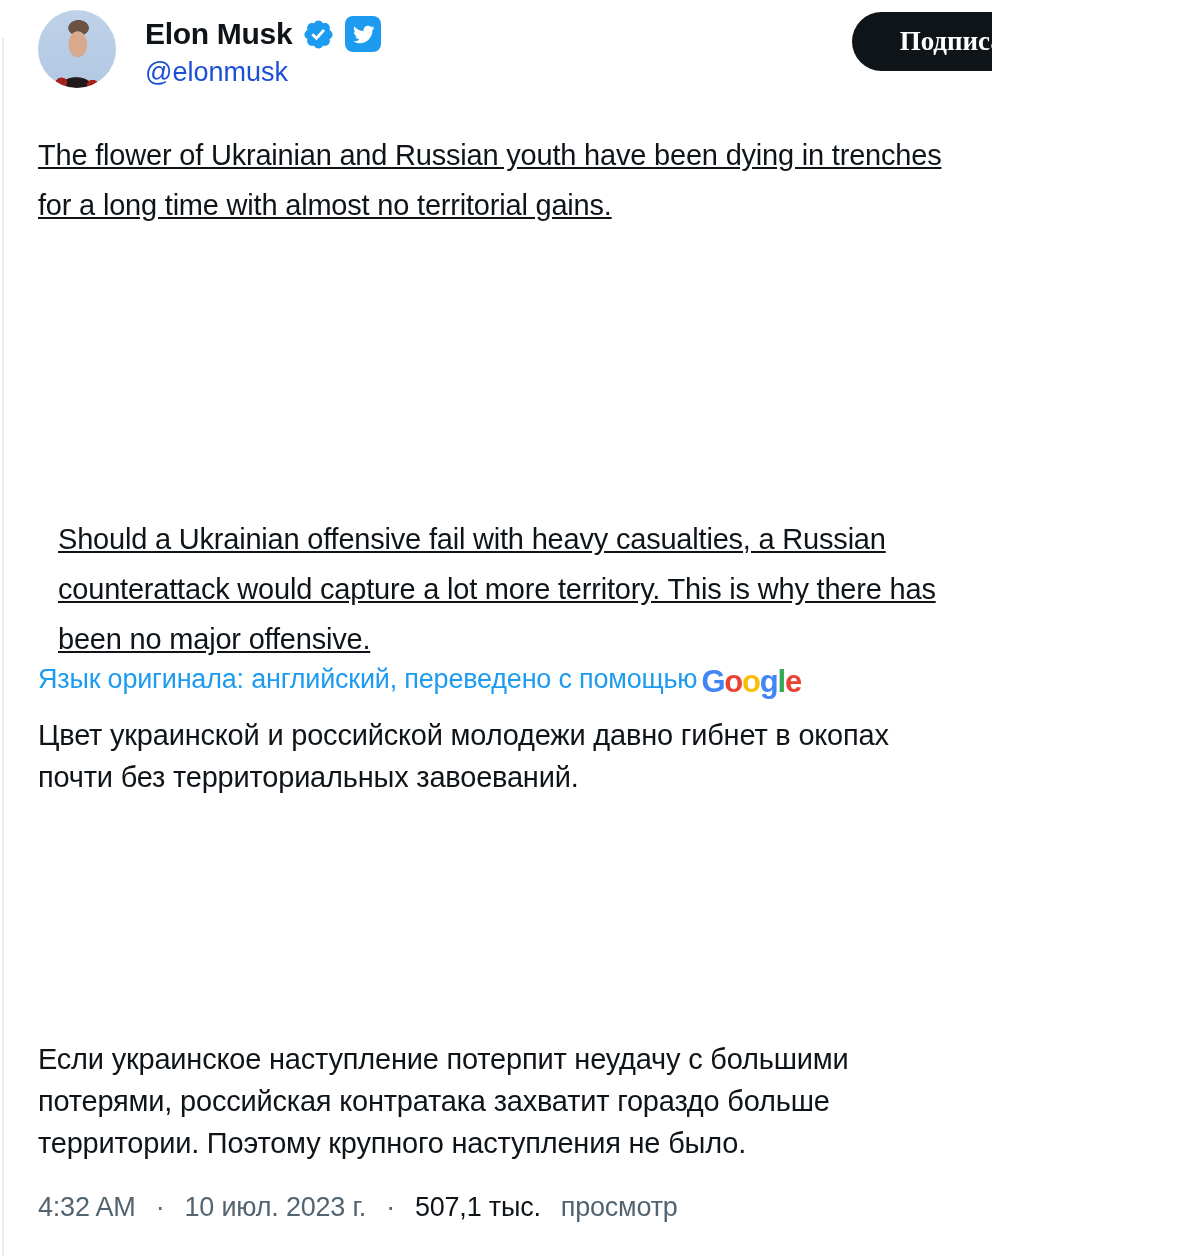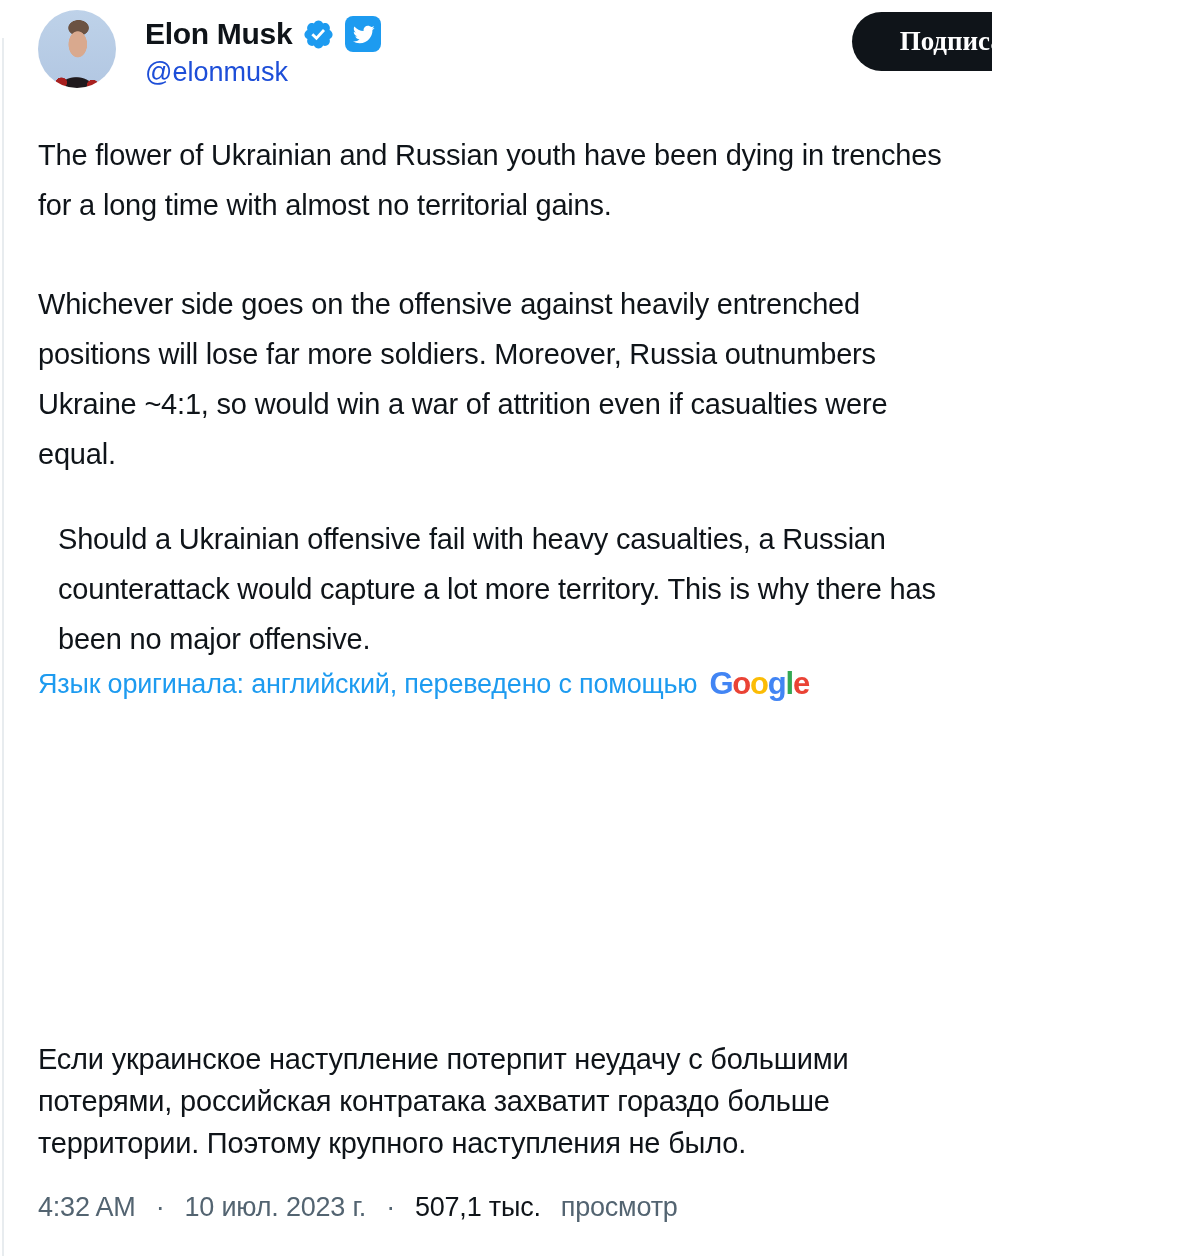--- a/index.html
+++ b/index.html
@@ -38,28 +38,28 @@
     display:flex; align-items:center; justify-content:center; cursor:pointer;
   }
   .more-btn { position:absolute; left:1128px; top:39px; display:flex; gap:5px; cursor:pointer; padding:2px; }
   .more-btn .dot { width:8px; height:8px; border-radius:50%; background:#536471; }
 
   
   .para {
     position:absolute; left:38px; width:1140px; white-space:pre-line;
     color:#0f1419; letter-spacing:-0.2px;
   }
-  .para-en { font-size:29px; line-height:50px; }
+  .para-en { font-size:29px; line-height:50px;text-decoration:underline; }
   .para-ru { font-size:29px; line-height:42px; }
   .p-en1 { top:130px; } .p-en2 { top:279px; } .p-en3 { top:514px;margin-left:20px; }
   .p-ru1 { top:714px; } .p-ru2 { top:836px; } .p-ru3 { top:1038px; }
 
   .translation-row {
     position:absolute; left:38px; top:664px; height:40px;
-    display:flex; align-items:center; gap:12px; cursor:pointer;
+    display:flex; gap:4px; cursor:pointer;
   }
   .translation-text { color:#1d9bf0; font-size:27px; letter-spacing:-0.2px; }
   .google-logo { display:inline-flex; font-size:31px; font-weight:700; letter-spacing:-1.2px; }
 
   
   .footer {
     position:absolute; left:38px; top:1192px; font-size:27px; color:#536471;
     display:flex; align-items:flex-start; gap:20px; letter-spacing:-0.2px;
   }
   .views-count { color:#0f1419; font-weight:400; }
@@ -87,40 +87,38 @@
 
   <button class="follow-btn">Подписаться</button>
   <div class="more-btn">
     <span class="dot"></span>
     <span class="dot"></span>
     <span class="dot"></span>
   </div>
 
   <div class="para para-en p-en1">The flower of Ukrainian and Russian youth have been dying in trenches
 for a long time with almost no territorial gains.</div>
-  <div class="para para-en p-en2">Whichever side goes on the offensive against heavily entrenched
-positions will lose far more soldiers. Moreover, Russia outnumbers
-Ukraine ~4:1, so would win a war of attrition even if casualties were
-equal.</div>
   <div class="para para-en p-en3">Should a Ukrainian offensive fail with heavy casualties, a Russian
 counterattack would capture a lot more territory. This is why there has
 been no major offensive.</div>
 
   <div class="translation-row">
     <span class="translation-text">Язык оригинала: английский, переведено с помощью</span>
     <span class="google-logo">
       <span style="color:#4285F4">G</span>
       <span style="color:#EA4335">o</span>
       <span style="color:#FBBC05">o</span>
       <span style="color:#4285F4">g</span>
       <span style="color:#34A853">l</span>
       <span style="color:#EA4335">e</span>
     </span>
   </div>
 
+  <div class="para para-ru p-ru1">Цвет украинской и российской молодежи давно гибнет в окопах
+почти без территориальных завоеваний.</div>
   <div class="para para-ru p-ru3">Если украинское наступление потерпит неудачу с большими
 потерями, российская контратака захватит гораздо больше
 территории. Поэтому крупного наступления не было.</div>
 
   <div class="footer">
     <span>4:32 AM</span>
     <span>·</span>
     <span>10 июл. 2023 г.</span>
     <span>·</span>
     <span class="views-count">507,1 тыс.</span>

